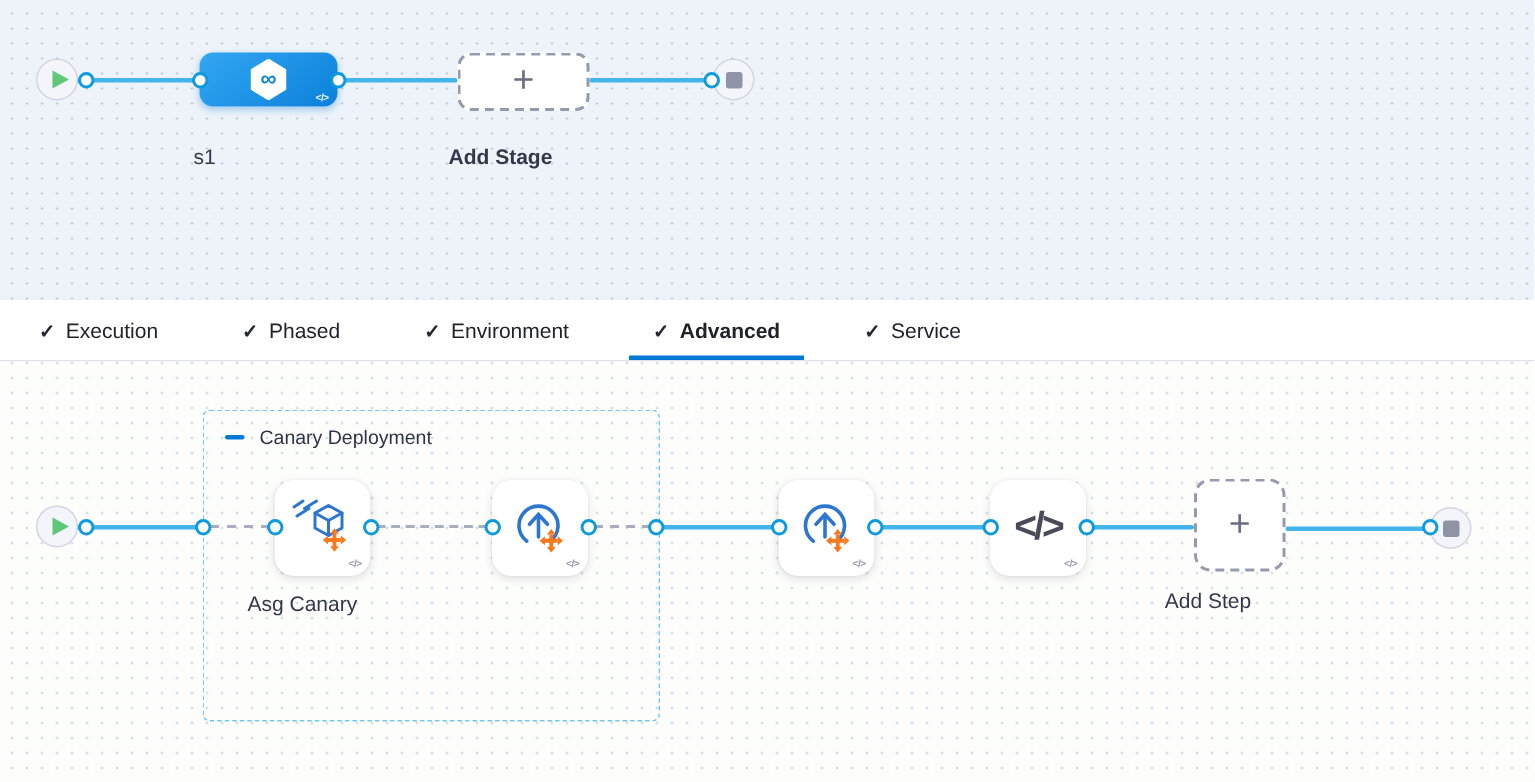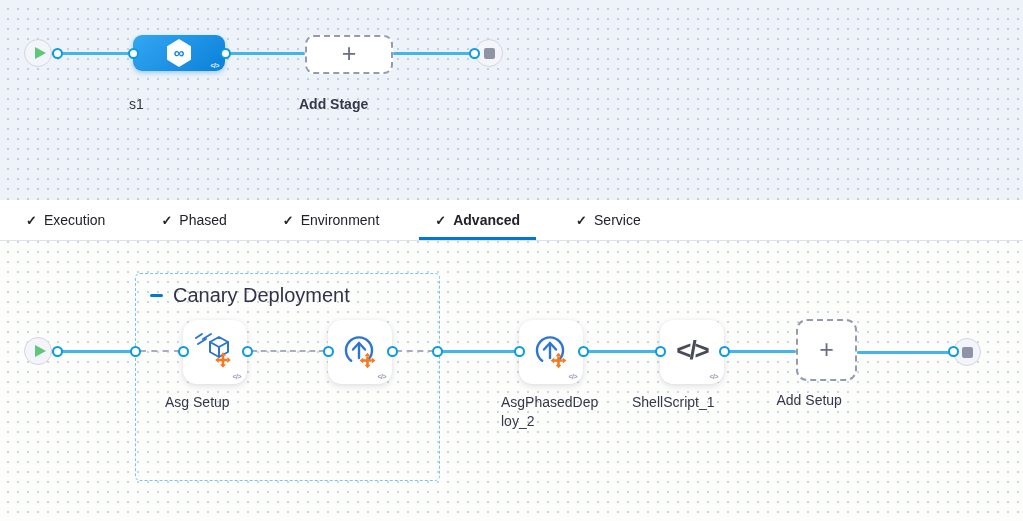--- a/index.html
+++ b/index.html
@@ -76,21 +76,21 @@
               display:flex; align-items:center; justify-content:center; cursor:pointer; }
   .card-code { position:absolute; right:6px; bottom:4px; font-size:7px; font-weight:700;
                color:#999cae; letter-spacing:-.5px; }
   .shell-glyph { font-size:26px; font-weight:700; color:#4a4b59; letter-spacing:-2px; margin-top:-4px; }
 
   
   .group { position:absolute; left:135px; top:32px; width:305px; height:208px;
            border:1.5px dashed #74c7f2; border-radius:5px; }
   .group-head { position:absolute; left:14px; top:10px; display:flex; align-items:center; gap:10px; }
   .minus-btn { width:13px; height:3px; background:#0278d5; border-radius:2px; cursor:pointer; }
-  .group-title { font-size:20px; color:#30334a; }
+  .group-title { font-size:13px; color:#30334a; }
 </style>
 </head>
 <body>
 
 <svg width="0" height="0" style="position:absolute">
   <defs>
     <path id="movecross" fill="#f7781d" d="M0 -8.5 L-3.2 -4.6 L3.2 -4.6 Z M0 8.5 L-3.2 4.6 L3.2 4.6 Z M-8.5 0 L-4.6 -3.2 L-4.6 3.2 Z M8.5 0 L4.6 -3.2 L4.6 3.2 Z M-1.4 -4.8 L1.4 -4.8 L1.4 4.8 L-1.4 4.8 Z M-4.8 -1.4 L4.8 -1.4 L4.8 1.4 L-4.8 1.4 Z"></path>
   </defs>
 </svg>
 
@@ -183,21 +183,21 @@
           <path d="M27 8 L36 13 L27 18 L18 13 Z"></path>
           <path d="M18 13 L18 23 L27 28 L27 18"></path>
           <path d="M36 13 L36 23 L27 28"></path>
         </g>
         <use href="#movecross" transform="translate(31,31) scale(0.92)"></use>
       </svg>
       <div class="card-code">&lt;/&gt;</div>
     </div>
     <div class="ring" style="left:177.5px; top:104.5px;"></div>
     <div class="ring" style="left:241.5px; top:104.5px;"></div>
-    <div class="nodelabel" style="left:165px; top:152px;">Asg Setup</div>
+    <div class="nodelabel" style="left:165px; top:152px;">Asg Canary</div>
 
     <div class="stepcard" style="left:328px;">
       <svg width="46" height="46" viewBox="0 0 46 46">
         <g stroke="#2d76d0" stroke-width="2.4" fill="none" stroke-linecap="round">
           <path d="M14.2 31.8 A13 13 0 1 1 29.8 31.8"></path>
           <path d="M22 29 V15"></path>
           <path d="M16 20.5 L22 14 L28 20.5"></path>
         </g>
         <use href="#movecross" transform="translate(30.5,31.5) scale(0.92)"></use>
       </svg>
@@ -214,34 +214,32 @@
           <path d="M14.2 31.8 A13 13 0 1 1 29.8 31.8"></path>
           <path d="M22 29 V15"></path>
           <path d="M16 20.5 L22 14 L28 20.5"></path>
         </g>
         <use href="#movecross" transform="translate(30.5,31.5) scale(0.92)"></use>
       </svg>
       <div class="card-code">&lt;/&gt;</div>
     </div>
     <div class="ring" style="left:513.5px; top:104.5px;"></div>
     <div class="ring" style="left:577.5px; top:104.5px;"></div>
-    <div class="nodelabel" style="left:501px; top:152px; word-break:break-all;">AsgPhasedDeploy_2</div>
 
     <div class="stepcard" style="left:660px;">
       <div class="shell-glyph">&lt;/&gt;</div>
       <div class="card-code">&lt;/&gt;</div>
     </div>
     <div class="ring" style="left:654.5px; top:104.5px;"></div>
     <div class="ring" style="left:718.5px; top:104.5px;"></div>
-    <div class="nodelabel" style="left:632px; top:152px; width:120px;">ShellScript_1</div>
 
     <div class="add-box" style="left:796px; top:78px; width:61px; height:62px; border-radius:11px;">
       <span class="plus">+</span>
     </div>
-    <div class="nodelabel" style="left:776.5px; top:150px;">Add Setup</div>
+    <div class="nodelabel" style="left:776.5px; top:150px;">Add Step</div>
 
     <div class="ring" style="left:947.5px; top:105px;"></div>
     <div class="endnode" style="left:953px; top:97px;">
       <div class="stop-sq"></div>
     </div>
   </div>
 
 </div>
 
 </body></html>

